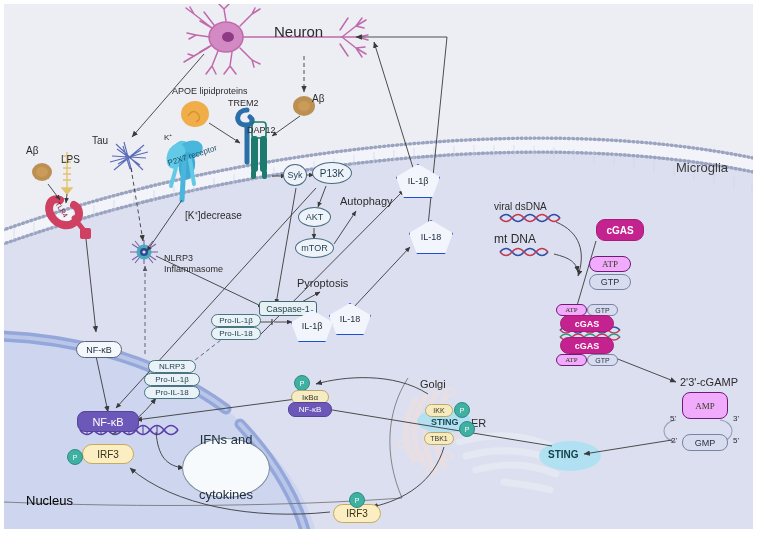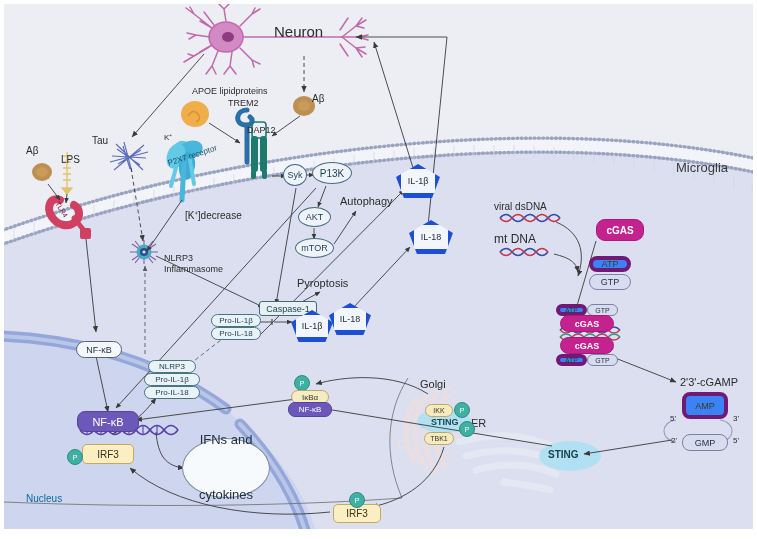--- a/index.html
+++ b/index.html
@@ -9,39 +9,39 @@
   svg.layer{position:absolute;left:0;top:0;width:749px;height:525px;overflow:visible;}
   .lbl{position:absolute;color:#2b2b2b;white-space:nowrap;line-height:1.05;}
   .f7{font-size:7px;} .f8{font-size:8px;} .f9{font-size:9px;}
   .f10{font-size:10px;} .f11{font-size:11px;} .f12{font-size:12px;}
   .f13{font-size:13px;} .f15{font-size:15px;}
   .node{position:absolute;display:flex;align-items:center;justify-content:center;
         text-align:center;white-space:nowrap;box-sizing:border-box;}
   .ellip{border-radius:50%;background:#eef3fa;border:1px solid #4a6b80;color:#1d3d4d;}
   .rbox{border-radius:3px;background:#e7f1f4;border:1px solid #3e6b75;color:#1d3d4d;}
   .rpill{border-radius:7px;background:#e9f2f6;border:1px solid #4a7480;color:#1d3d4d;}
-  .pent{background:#f2f5fb;border:5px solid #1d4ed8;color:#22303f;
+  .pent{background:#f2f5fb;border:1px solid #1d4ed8;color:#22303f;
         clip-path:polygon(50% 0%,100% 38%,82% 100%,18% 100%,0% 38%);}
   .cgas{border-radius:9px;background:#c4238f;color:#fff;border:1px solid #a81b79;
         font-weight:bold;}
-  .atp{border-radius:8px;background:#3b82f6;border:4px solid #701a75;color:#3b3a20;}
+  .atp{border-radius:8px;background:#f0abfc;border:1px solid #701a75;color:#3b3a20;font-family:Liberation Serif, serif;}
   .gtp{border-radius:8px;background:#d8dcef;border:1px solid #7b82a8;color:#2b2f46;}
   .ikk{border-radius:7px;background:#f6ebbe;border:1px solid #b9a86a;color:#3b3525;}
-  .irf3{border-radius:5px;background:#fbeec2;border:1.3px solid #c8a95c;color:#3a3216;}
+  .irf3{border-radius:10px;background:#fbeec2;border:1.3px solid #c8a95c;color:#3a3216;}
   .ikba{border-radius:7px;background:#f6ecc4;border:1px solid #b8a86c;color:#3b3525;}
   .nfkb-pill{border-radius:7px;background:#6b58b8;color:#fff;border:1px solid #54449a;}
   .nfkb-big{border-radius:8px;background:#6b58b8;color:#fff;border:1px solid #54449a;
             font-size:11px;}
   .nfkb-out{border-radius:9px;background:#f4f7fb;border:1px solid #55657a;color:#1d2d3d;}
   .phos{border-radius:50%;background:#3fb0a2;color:#fff;border:1px solid #2d8d82;
         font-size:7px;}
   .sting-g{color:#17484f;font-size:9px;}
   .ifn{border-radius:50%;background:#f7fafd;border:1px solid #7d8da0;color:#22303f;
        font-size:13px;line-height:1.12;flex-direction:column;}
-  .nucleus-lbl{font-size:10px;color:#0369a1;}
+  .nucleus-lbl{font-size:13px;color:#000000;}
   .microglia-lbl{font-size:13px;color:#3a3a3a;}
   .neuron-lbl{font-size:15px;color:#2b2b2b;}
   .sting-er{color:#16434b;font-size:10px;font-weight:600;}
 </style>
 </head>
 <body>
 
 <div id="stage">
   <div id="canvas">
 
@@ -335,21 +335,21 @@
     <div class="lbl f13 nucleus-lbl" style="left:22px;top:490px;">Nucleus</div>
 
     <div class="lbl f10" style="left:22px;top:142px;">Aβ</div>
     <div class="lbl f10" style="left:57px;top:151px;">LPS</div>
     <div class="lbl f10" style="left:88px;top:132px;">Tau</div>
     <div class="lbl f8" style="left:160px;top:130px;">K⁺</div>
     <div class="lbl f8" style="left:163px;top:148px;transform:rotate(-18deg);color:#1c4d63;">
       <span>P2X7
 receptor</span>
     </div>
-    <div class="lbl f9" style="left:168px;top:82px;line-height:1.15;margin-left:20px;">
+    <div class="lbl f9" style="left:168px;top:82px;line-height:1.15;">
       <span>APOE
 lipidproteins</span>
     </div>
     <div class="lbl f9" style="left:224px;top:95px;">TREM2</div>
     <div class="lbl f9" style="left:243px;top:122px;">DAP12</div>
     <div class="lbl f10" style="left:308px;top:90px;">Aβ</div>
 
     <div class="lbl f7" style="left:49px;top:202px;transform:rotate(58deg);color:#7a1330;">TLR4</div>
 
     <div class="lbl f10" style="left:163px;top:207px;padding-left:18px;">[K⁺]decrease</div>

